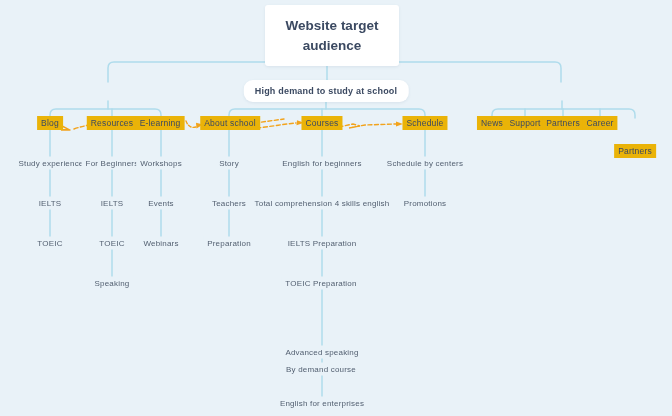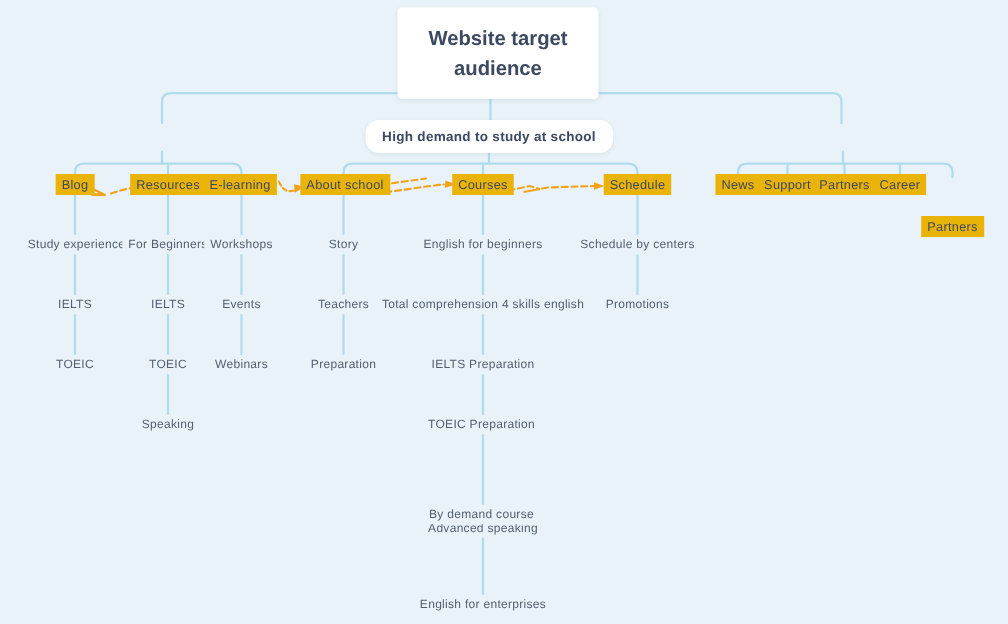--- a/index.html
+++ b/index.html
@@ -113,19 +113,19 @@
 
   <div class="item" style="left:229px; top:163px;">Story</div>
   <div class="item" style="left:229px; top:203px;">Teachers</div>
   <div class="item" style="left:229px; top:243px;">Preparation</div>
 
   <div class="item" style="left:322px; top:163px;">English for beginners</div>
   <div class="item" style="left:322px; top:203px;">Total comprehension 4 skills english</div>
   <div class="item" style="left:322px; top:243px;">IELTS Preparation</div>
   <div class="item" style="left:321px; top:283px;">TOEIC Preparation</div>
   <div class="item" style="left:322px; top:323px;margin-top:29px;">Advanced speaking</div>
-  <div class="item" style="left:321px; top:343px;text-align:center;">By demand course</div>
+  <div class="item" style="left:321px; top:369px;text-align:center;">By demand course</div>
   <div class="item" style="left:322px; top:403px;">English for enterprises</div>
 
   <div class="item" style="left:425px; top:163px;">Schedule by centers</div>
   <div class="item" style="left:425px; top:203px;">Promotions</div>
 
 </div>
 
 </body></html>

